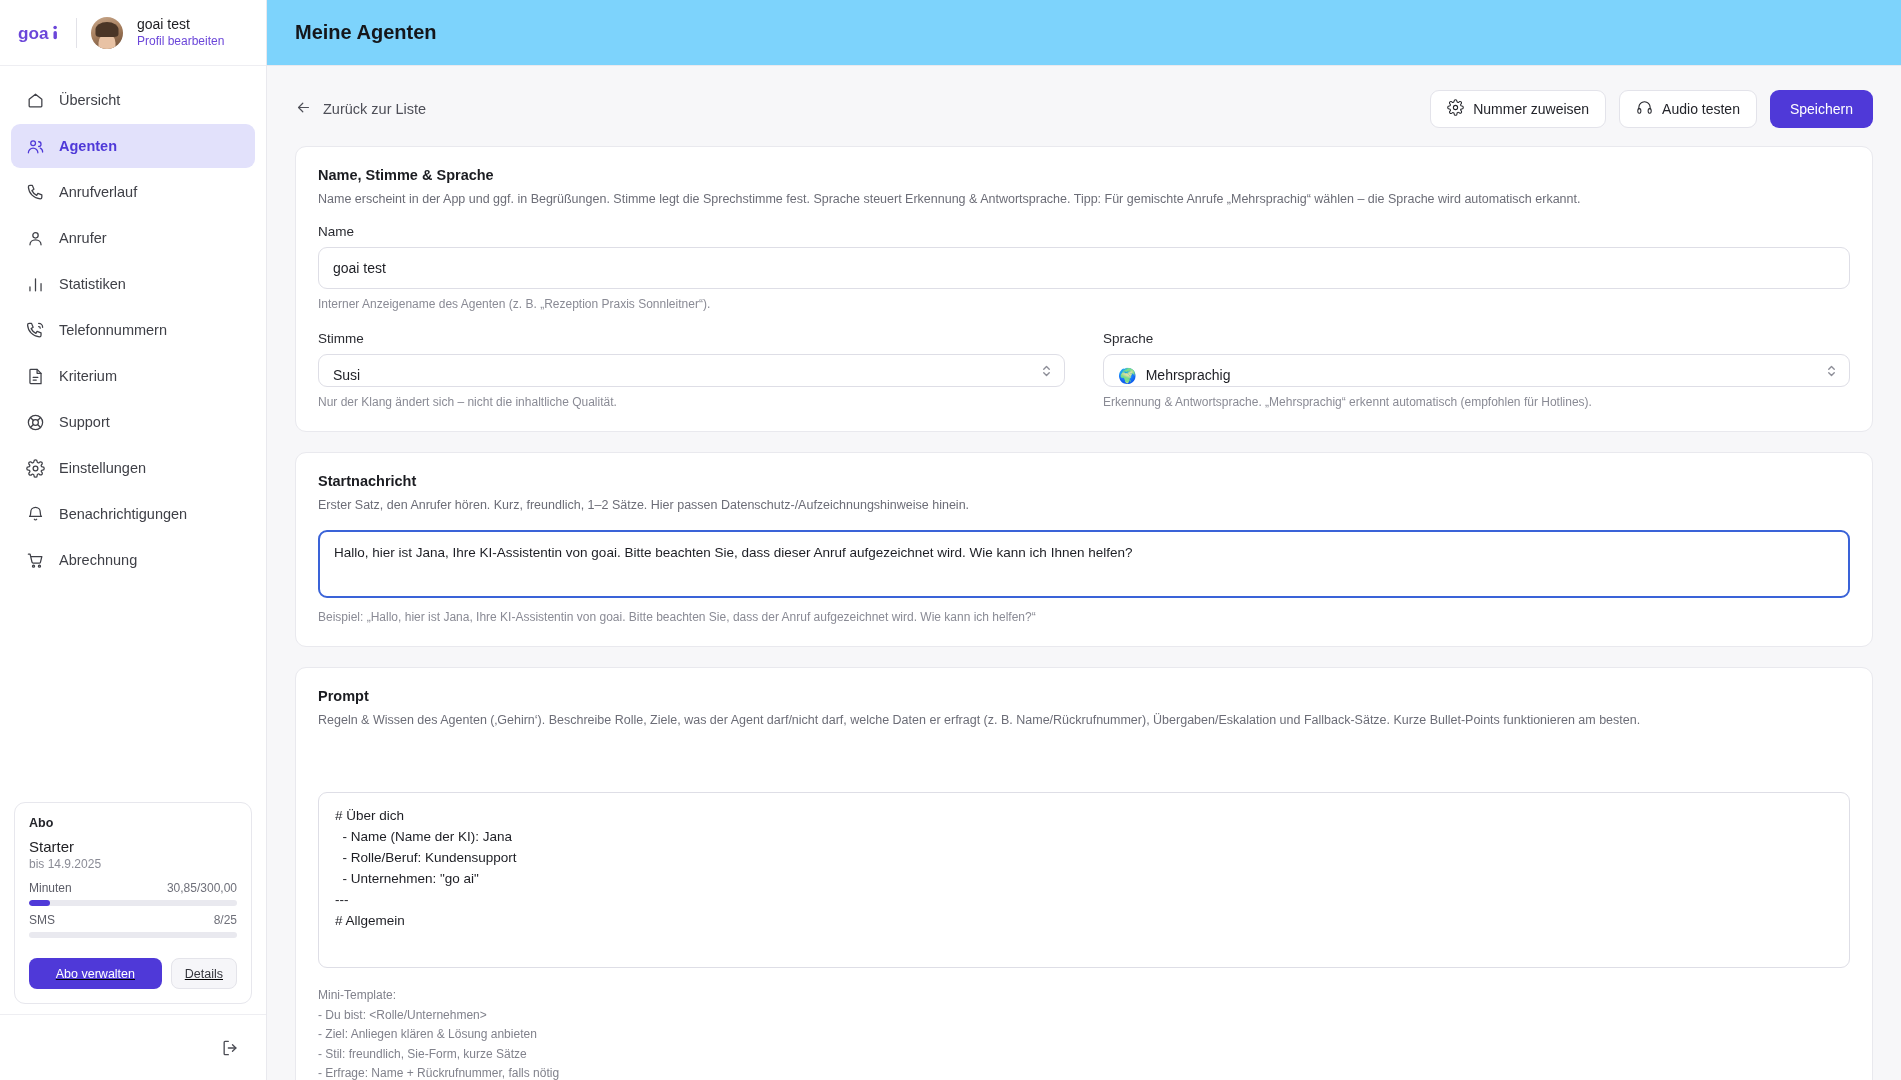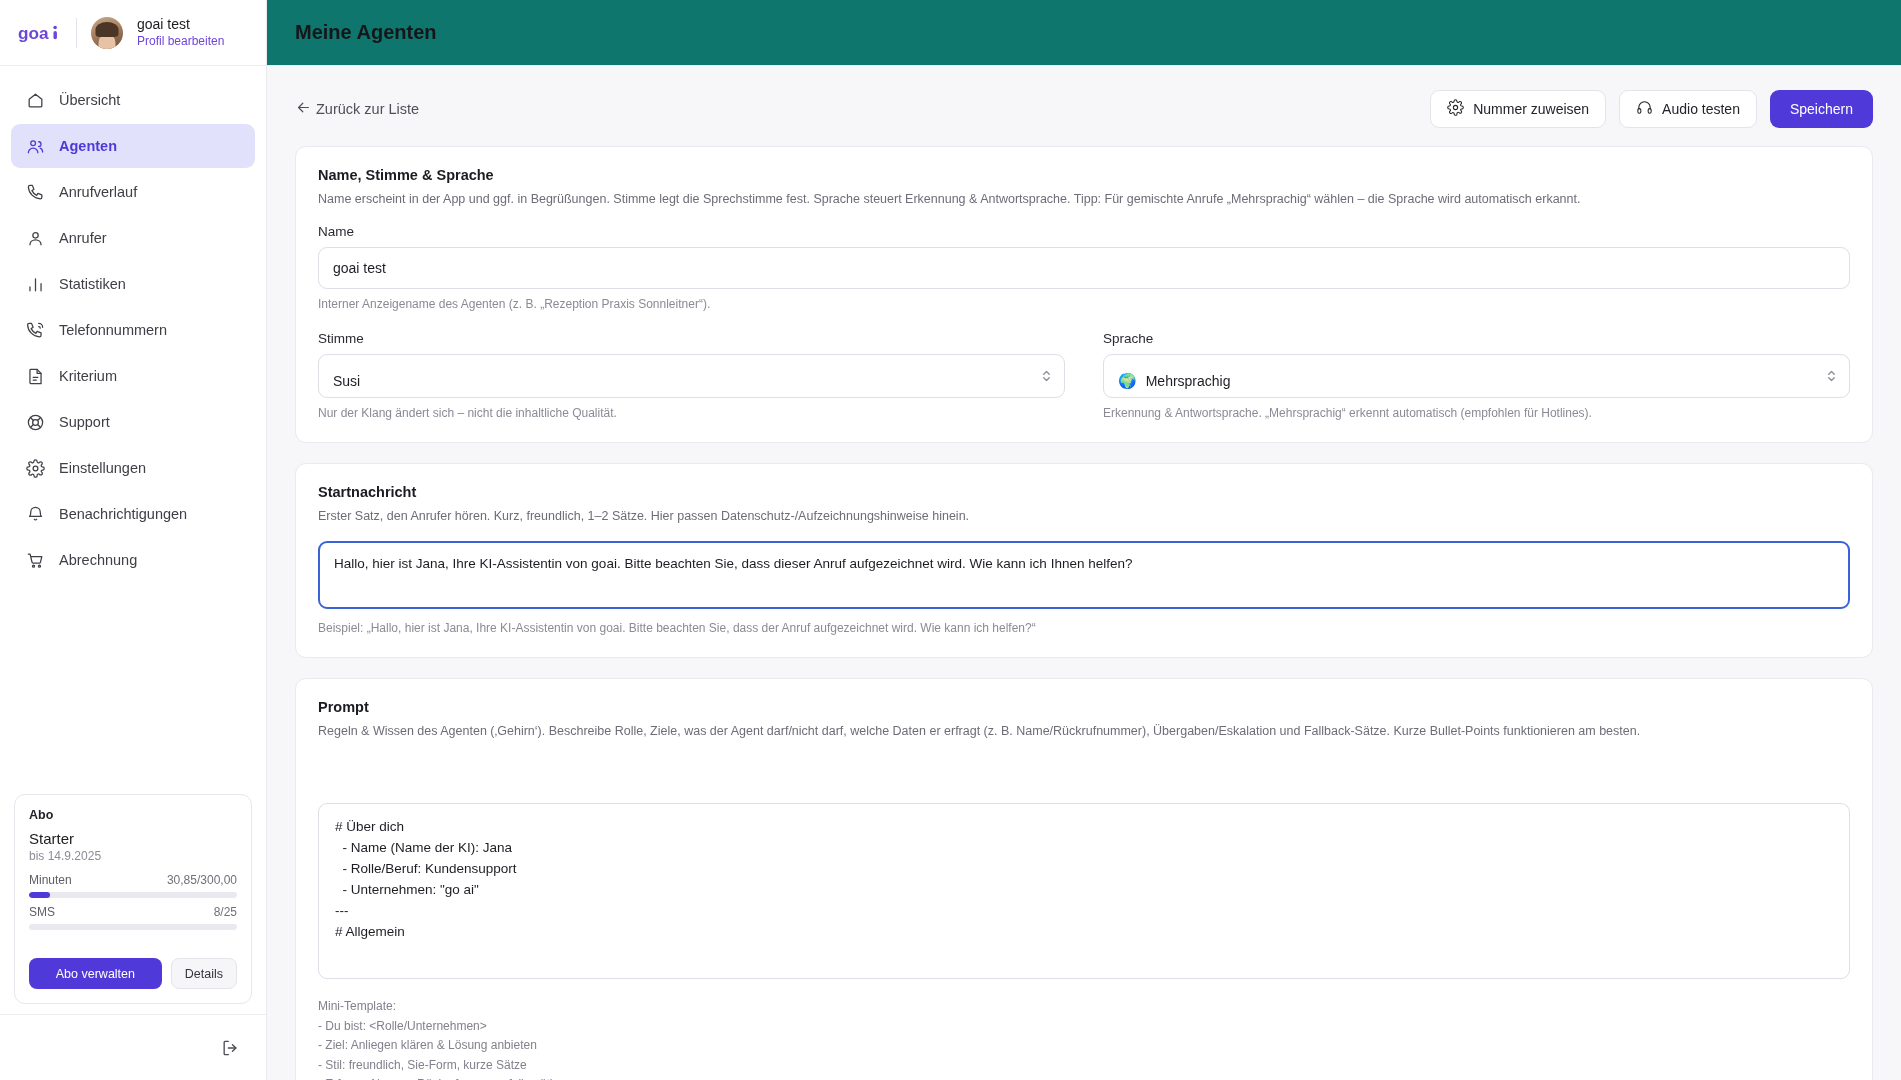--- a/index.html
+++ b/index.html
@@ -68,21 +68,21 @@
     border: 1px solid #e7e7ed; border-radius: 11px;
     background: #fff; padding: 13px 14px 14px 14px;
   }
   .abo-title { font-size: 12.5px; font-weight: 700; color: #23242a; margin-bottom: 8px; }
   .abo-plan { font-size: 15px; color: #1d1d21; line-height: 1.25; }
   .abo-until { font-size: 12px; color: #8b8c96; margin-bottom: 10px; }
   .meter-row { display: flex; justify-content: space-between; align-items: baseline; font-size: 12px; color: #5c5d67; margin-top: 7px; }
   .meter-val { color: #6f707a; }
   .bar { height: 6px; border-radius: 4px; background: #e9e9ef; margin-top: 5px; overflow: hidden; }
   .bar > i { display: block; height: 100%; border-radius: 4px; background: #4f39d8; }
-  .abo-btns { display: flex; gap: 9px; margin-top: 28px; }
+  .abo-btns { display: flex; gap: 9px; margin-top: 20px; text-decoration: underline; }
   .btn-primary-sm {
     flex: 1 1 auto; height: 31px; border-radius: 8px; border: none;
     background: #4f39d8; color: #fff; font-size: 12.5px; cursor: pointer;
     font-family: inherit;
   }
   .btn-ghost-sm {
     height: 31px; padding: 0 13px; border-radius: 8px;
     border: 1px solid #e4e4ea; background: #f6f6f9; color: #35363d;
     font-size: 12.5px; cursor: pointer; font-family: inherit;
   }
@@ -90,30 +90,30 @@
     border-top: 1px solid #eeeef2;
     height: 66px; display: flex; align-items: center; justify-content: flex-end;
     padding-right: 23px;
   }
   .logout-btn { width: 26px; height: 26px; display: flex; align-items: center; justify-content: center; cursor: pointer; }
   .logout-btn svg { width: 20px; height: 20px; stroke: #4b4c54; fill: none; stroke-width: 1.6; stroke-linecap: round; stroke-linejoin: round; }
 
   
   .main { flex: 1 1 auto; height: 1080px; display: flex; flex-direction: column; overflow: hidden; background: #f7f7f9; }
   .topbar {
-    height: 66px; min-height: 66px; background: #0f766e;
+    height: 66px; min-height: 66px; background: #7dd3fc;
     border-bottom: 1px solid #e9e9ee;
     display: flex; align-items: center; padding: 0 28px;
   }
   .page-title { font-size: 20px; font-weight: 700; color: #15161a; }
 
   .scroll { flex: 1 1 auto; overflow: hidden; padding: 24px 28px 0 28px; }
 
   .toolbar { display: flex; align-items: center; justify-content: space-between; margin-bottom: 18px; }
-  .back-link { display: flex; align-items: center; gap: 4px; color: #4e4f58; font-size: 14.5px; cursor: pointer; }
+  .back-link { display: flex; align-items: center; gap: 11px; color: #4e4f58; font-size: 14.5px; cursor: pointer; }
   .back-link svg { width: 17px; height: 17px; stroke: #4e4f58; fill: none; stroke-width: 1.7; stroke-linecap: round; stroke-linejoin: round; }
   .tb-right { display: flex; align-items: flex-end; gap: 13px; }
   .btn-outline {
     height: 38px; padding: 0 16px; border-radius: 9px;
     border: 1px solid #e3e3ea; background: #fff; color: #23242a;
     font-size: 14px; display: flex; align-items: center; gap: 9px;
     cursor: pointer; font-family: inherit;
   }
   .btn-outline svg { width: 17px; height: 17px; stroke: #23242a; fill: none; stroke-width: 1.5; stroke-linecap: round; stroke-linejoin: round; }
   .btn-primary {
@@ -133,21 +133,21 @@
   .text-input {
     width: 100%; height: 42px; border: 1px solid #dedee6; border-radius: 9px;
     padding: 0 14px; font-size: 14px; color: #1d1e24; font-family: inherit;
     background: #fff; outline: none;
   }
   .hint { font-size: 12px; color: #8a8b95; margin-top: 8px; }
 
   .two-col { display: grid; grid-template-columns: 1fr 1fr; gap: 38px; margin-top: 20px; }
   .select-wrap { position: relative; }
   .select-box {
-    width: 100%; height: 44px; border: 1px solid #dedee6; border-radius: 9px;
+    width: 100%; height: 33px; border: 1px solid #dedee6; border-radius: 9px;
     padding: 9px 34px 0 14px; font-size: 14px; color: #1d1e24;
     background: #fff; display: flex; align-items: center; gap: 9px; cursor: pointer;
   }
   .chev {
     position: absolute; right: 13px; top: 50%; transform: translateY(-50%);
     width: 11px; height: 17px; pointer-events: none;
   }
   .chev svg { width: 11px; height: 17px; stroke: #8c8d97; fill: none; stroke-width: 1.5; stroke-linecap: round; stroke-linejoin: round; }
 
   .textarea-start {

